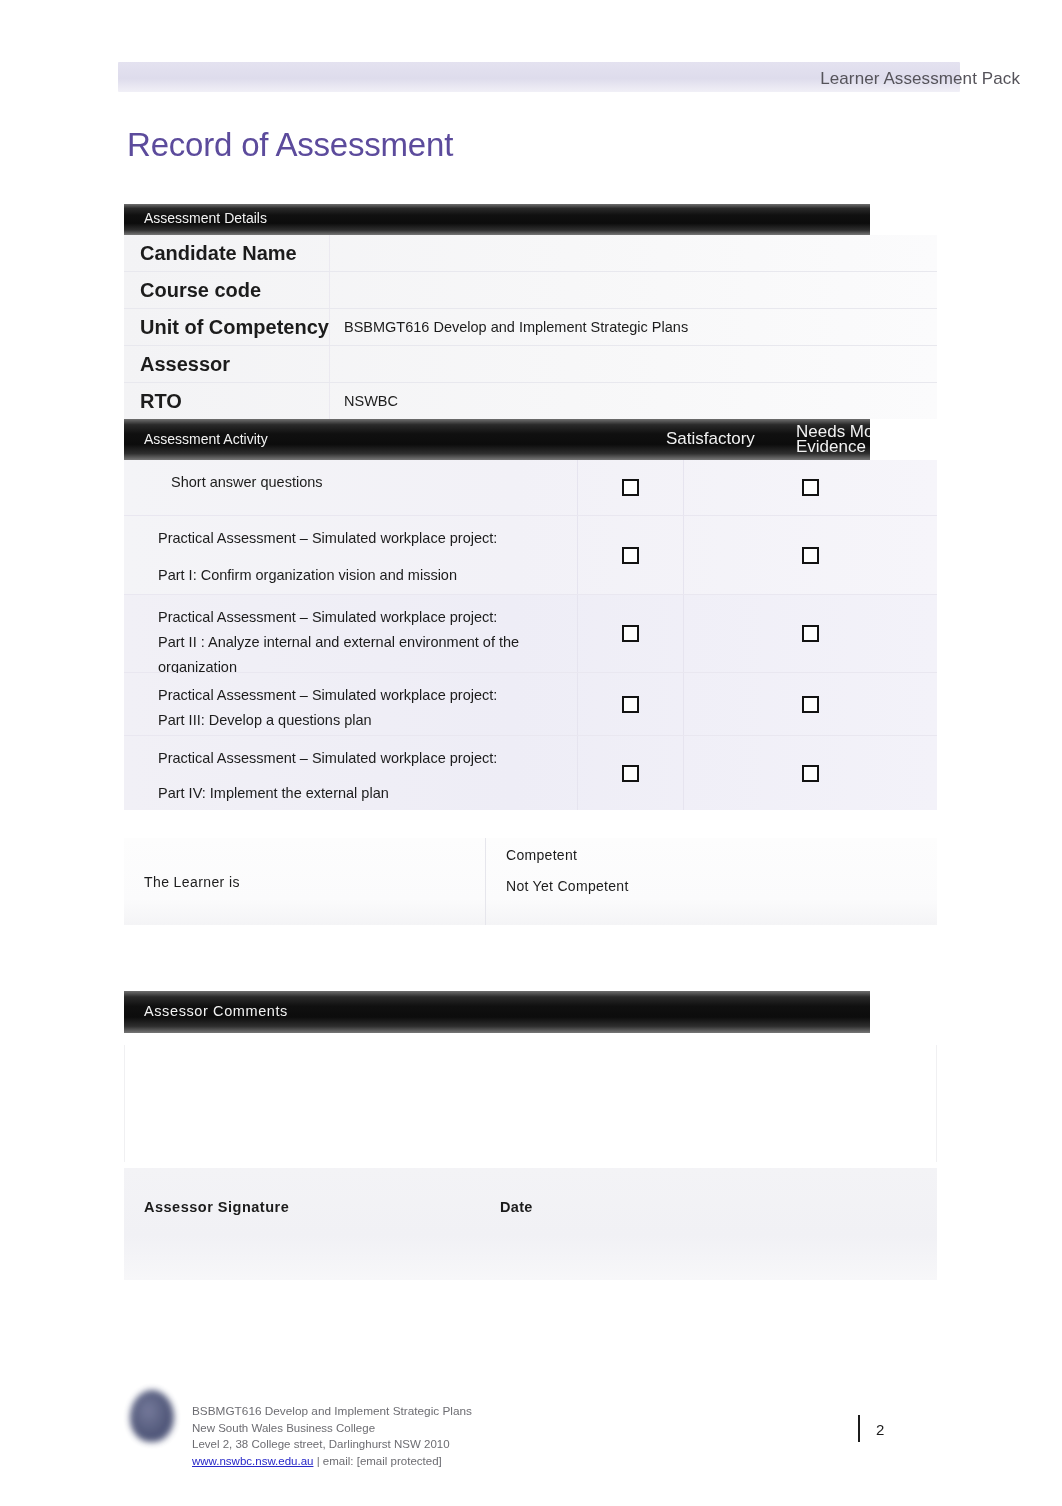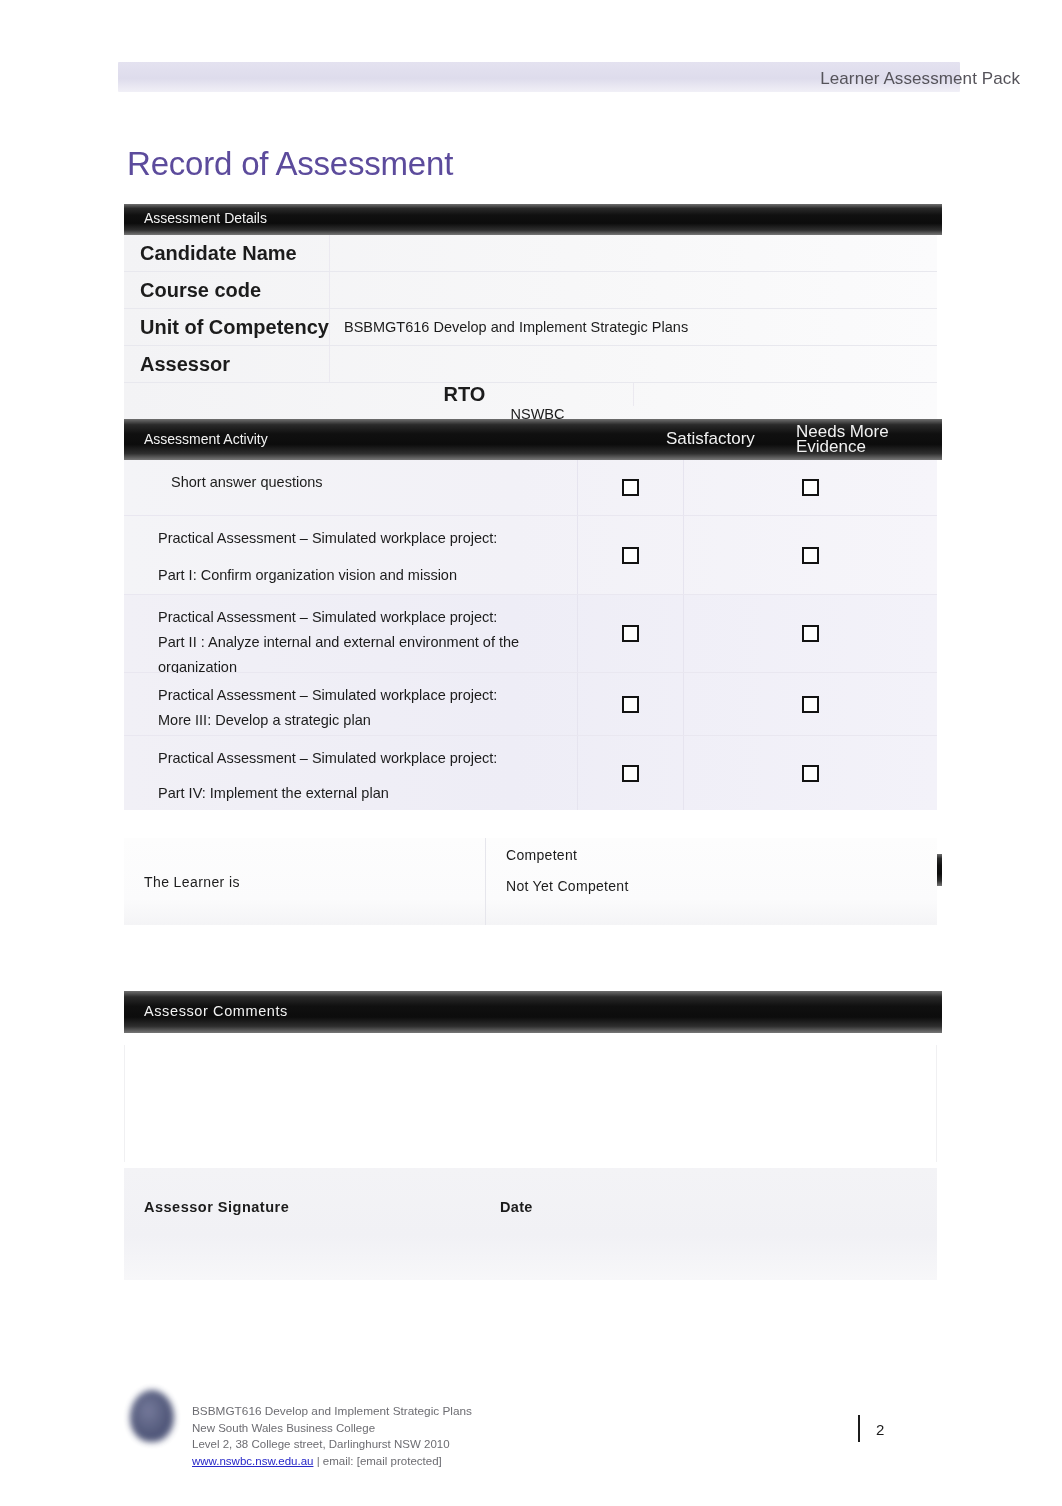--- a/index.html
+++ b/index.html
@@ -33,33 +33,33 @@
     font-size: 17px;
     color: #55535a;
     letter-spacing: 0.1px;
     white-space: nowrap;
   }
 
   
   #doc-title {
     position: absolute;
     left: 127px;
-    top: 147px;
+    top: 128px;
     font-size: 33px;
     font-weight: 400;
     color: #5c4b9c;
     letter-spacing: -0.2px;
     line-height: 1;
   }
 
   
   .section-bar {
     position: absolute;
     left: 124px;
-    width: 818px;
+    width: 746px;
     background: linear-gradient(to bottom,
                 #6f6f6f 0%, #2a2a2a 14%, #101010 36%,
                 #0c0c0c 62%, #2e2e2e 84%, #777777 100%);
     color: #ffffff;
     box-sizing: border-box;
     overflow: hidden;
   }
   .section-bar .bar-label {
     position: absolute;
     left: 20px;
@@ -82,21 +82,21 @@
     width: 813px;
     background: linear-gradient(to right, #f3f3f5 0%, #f7f7f8 55%, #fbfbfc 100%);
   }
   .detail-row {
     position: relative;
     height: 36px;
     border-bottom: 1px solid #e8e8ee;
     display: flex;
     align-items: center;
   }
-  .detail-row:last-child { border-bottom: none; flex-direction: column; }
+  .detail-row:last-child { border-bottom: none; }
   .detail-label {
     width: 206px;
     padding-left: 16px;
     box-sizing: border-box;
     font-size: 20px;
     font-weight: bold;
     color: #1c1c1c;
     border-right: 1px solid #ebe9f0;
     height: 100%;
     display: flex;
@@ -381,21 +381,21 @@
       <span class="checkbox"></span>
     </div>
     <div class="act-cell need">
       <span class="checkbox"></span>
     </div>
   </div>
 
   <div class="activity-row alt" style="height:62px;">
     <div class="act-label">
       <div>Practical Assessment – Simulated workplace project:</div>
-      <div>More III: Develop a strategic plan</div>
+      <div>Part III: Develop a questions plan</div>
     </div>
     <div class="act-cell sat">
       <span class="checkbox"></span>
     </div>
     <div class="act-cell need">
       <span class="checkbox"></span>
     </div>
   </div>
 
   <div class="activity-row alt" style="height:74px;">

